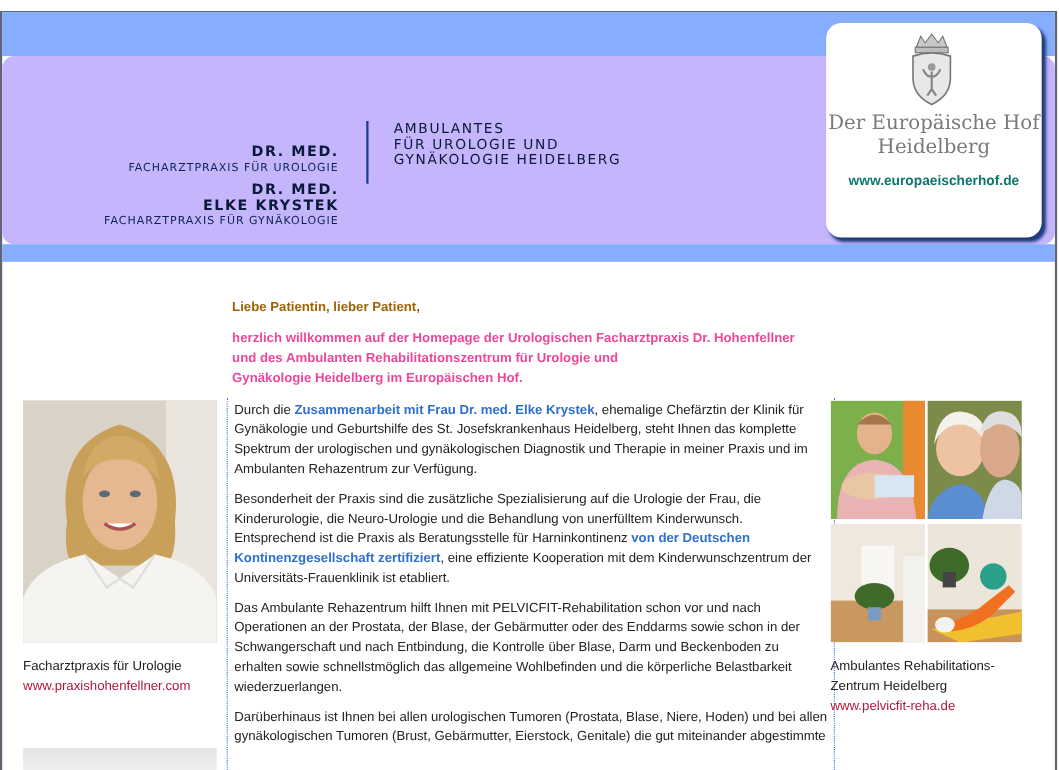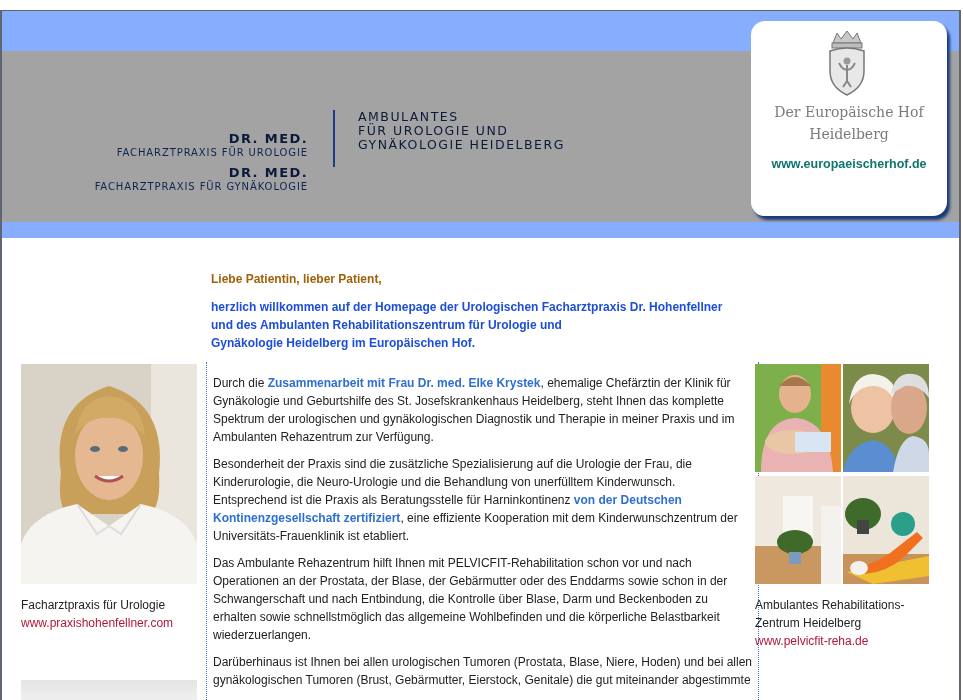--- a/index.html
+++ b/index.html
@@ -1,34 +1,34 @@
 <!DOCTYPE html>
 <html><head>
 <meta charset="utf-8">
 <style>
   html, body { margin:0; padding:0; background:#ffffff; }
   body { width:963px; height:700px; overflow:hidden; position:relative; font-family:"Liberation Sans", sans-serif; }
   .frame { position:absolute; left:0; top:10px; width:961px; height:700px; border-left:2px solid #5f6672; border-top:1px solid #5f6672; border-right:2px solid #5f6672; box-sizing:border-box; background:#fff; }
   
   .hdr-top { position:absolute; left:0; top:0; width:100%; height:40px; background:#87adff; }
-  .hdr-main { position:absolute; left:0; top:40px; width:100%; height:171px; background:#a3a3a3; }
+  .hdr-main { position:absolute; left:0; top:40px; width:100%; height:171px; background:#c4b5fd;border-radius:11px; }
   .hdr-bot { position:absolute; left:0; top:211px; width:100%; height:16px; background:#87adff; }
   .doc-block { position:absolute; right:651px; top:80px; text-align:right; color:#0b1a3a; }
   .doc-block .dr { font-family:"DejaVu Sans", sans-serif; font-weight:bold; font-size:13px; letter-spacing:1.4px; line-height:15px; }
   .doc-block .sub { font-family:"DejaVu Sans", sans-serif; font-size:10px; letter-spacing:0.9px; line-height:14px; color:#0e2450; }
   .doc-block .gap { height:5px; }
   .vline { position:absolute; left:331px; top:99px; width:2px; height:57px; background:#1a3c88; }
   .reha-block { position:absolute; left:356px; top:99px; color:#0b1a3a; font-family:"DejaVu Sans", sans-serif; font-weight:normal; font-size:12.5px; letter-spacing:1.5px; line-height:13.8px; }
   .hotel-card { position:absolute; left:749px; top:10px; width:196px; height:195px; background:#fff; border-radius:14px; box-shadow:3px 4px 3px #1b3a7a; text-align:center; }
   .crest { position:absolute; left:72px; top:8px; width:48px; height:70px; }
-  .hotel-name { position:absolute; left:0; top:80px; width:100%; font-family:"DejaVu Serif", serif; font-size:14px; line-height:22px; color:#7a7a7a; }
+  .hotel-name { position:absolute; left:0; top:80px; width:100%; font-family:"DejaVu Serif", serif; font-size:18px; line-height:22px; color:#7a7a7a; }
   .hotel-url { position:absolute; left:0; top:136px; width:100%; font-family:"Liberation Sans", sans-serif; font-weight:bold; font-size:12.5px; color:#0f766e; text-decoration:none; }
   
   .greet { position:absolute; left:209px; top:269px; font-weight:bold; font-size:12px; color:#a16207; line-height:18px; }
-  .welcome { position:absolute; left:209px; top:297px; font-weight:bold; font-size:12px; color:#1d4ed8; line-height:18px; width:540px; }
+  .welcome { position:absolute; left:209px; top:297px; font-weight:bold; font-size:12px; color:#ec4899; line-height:18px; width:540px; }
   .welcome div { white-space:nowrap; }
   .center-col { position:absolute; left:204px; top:361px; width:553px; height:340px; border-left:1px dotted #3a6fd0; border-right:1px dotted #3a6fd0; box-sizing:border-box; }
   .center-col p { margin:0 0 9px 0; padding:0 6px 0 6px; font-size:12px; line-height:18px; color:#222; }
   .center-col a { color:#2e6fd0; font-weight:bold; text-decoration:none; }
   .left-col { position:absolute; left:19px; top:363px; width:176px; }
   .photo-doc { width:176px; height:220px; position:relative; overflow:hidden; background:#ddd5c8; }
   .caption { font-size:12px; line-height:18px; color:#222; margin-top:12px; }
   .red-link { color:#b0183a; text-decoration:none; font-size:12px; line-height:18px; display:block; }
   .photo-doc2 { position:absolute; left:19px; top:679px; width:176px; height:21px; background:linear-gradient(#e4e4e4,#f0f0f0); }
   .right-col { position:absolute; left:753px; top:363px; width:202px; }
@@ -40,20 +40,21 @@
 
 <div class="frame">
 
   <div class="hdr-top"></div>
   <div class="hdr-main">
     <div class="doc-block">
       <div class="dr">DR. MED.</div>
       <div class="sub">FACHARZTPRAXIS FÜR UROLOGIE</div>
       <div class="gap"></div>
       <div class="dr">DR. MED.</div>
+      <div class="dr">ELKE KRYSTEK</div>
       <div class="sub">FACHARZTPRAXIS FÜR GYNÄKOLOGIE</div>
     </div>
   </div>
   <div class="vline"></div>
   <div class="reha-block">
     <div>AMBULANTES</div>
     <div>FÜR UROLOGIE UND</div>
     <div>GYNÄKOLOGIE HEIDELBERG</div>
   </div>
   <div class="hdr-bot"></div>
@@ -94,21 +95,21 @@
         <path d="M0 180 Q10 150 56 140 L88 162 L120 140 Q166 150 176 180 L176 220 L0 220 Z" fill="#f6f4f0"></path>
         <path d="M56 140 L76 170 L88 162 L100 170 L120 140" stroke="#ddd" stroke-width="2" fill="none"></path>
       </svg>
     </div>
     <div class="caption">Facharztpraxis für Urologie</div>
     <a class="red-link" href="#">www.praxishohenfellner.com</a>
   </div>
   <div class="photo-doc2" style="top:669px"></div>
 
   <div class="center-col" style="top:351px">
-    <p style="margin-top:12px"><span>Durch die </span><a href="#">Zusammenarbeit mit Frau Dr. med. Elke Krystek</a><span>, ehemalige Chefärztin der Klinik für Gynäkologie und Geburtshilfe des St. Josefskrankenhaus Heidelberg, steht Ihnen das komplette Spektrum der urologischen und gynäkologischen Diagnostik und Therapie in meiner Praxis und im Ambulanten Rehazentrum zur Verfügung.</span></p>
+    <p style="margin-top:1px"><span>Durch die </span><a href="#">Zusammenarbeit mit Frau Dr. med. Elke Krystek</a><span>, ehemalige Chefärztin der Klinik für Gynäkologie und Geburtshilfe des St. Josefskrankenhaus Heidelberg, steht Ihnen das komplette Spektrum der urologischen und gynäkologischen Diagnostik und Therapie in meiner Praxis und im Ambulanten Rehazentrum zur Verfügung.</span></p>
     <p><span>Besonderheit der Praxis sind die zusätzliche Spezialisierung auf die Urologie der Frau, die Kinderurologie, die Neuro-Urologie und die Behandlung von unerfülltem Kinderwunsch. Entsprechend ist die Praxis als Beratungsstelle für Harninkontinenz </span><a href="#">von der Deutschen Kontinenzgesellschaft zertifiziert</a><span>, eine effiziente Kooperation mit dem Kinderwunschzentrum der Universitäts-Frauenklinik ist etabliert.</span></p>
     <p>Das Ambulante Rehazentrum hilft Ihnen mit PELVICFIT-Rehabilitation schon vor und nach Operationen an der Prostata, der Blase, der Gebärmutter oder des Enddarms sowie schon in der Schwangerschaft und nach Entbindung, die Kontrolle über Blase, Darm und Beckenboden zu erhalten sowie schnellstmöglich das allgemeine Wohlbefinden und die körperliche Belastbarkeit wiederzuerlangen.</p>
     <p>Darüberhinaus ist Ihnen bei allen urologischen Tumoren (Prostata, Blase, Niere, Hoden) und bei allen gynäkologischen Tumoren (Brust, Gebärmutter, Eierstock, Genitale) die gut miteinander abgestimmte</p>
   </div>
 
   <div class="right-col" style="top:353px">
     <div class="collage">
       <div class="tile" style="left:0;top:0;width:86px;height:108px">
         <svg width="86" height="108">
             <rect width="86" height="108" fill="#7db04a"></rect>

